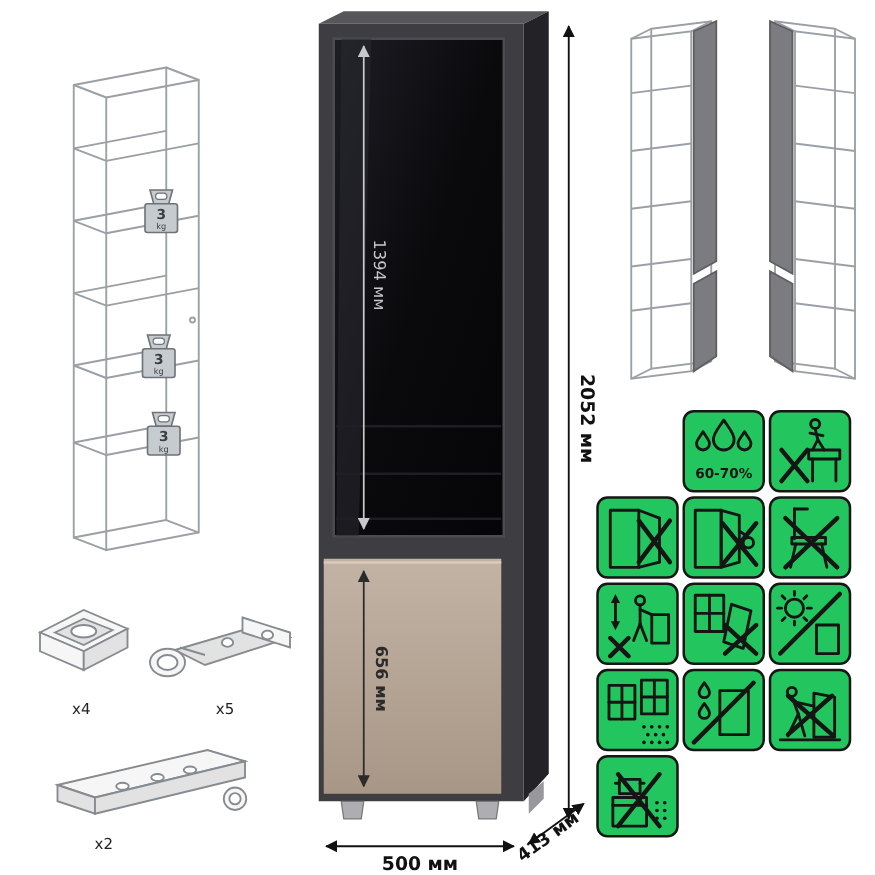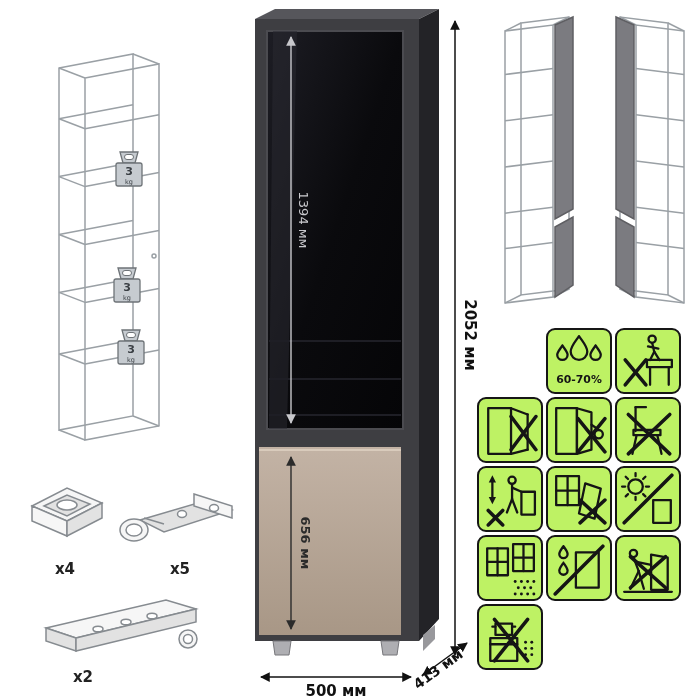--- a/index.html
+++ b/index.html
@@ -1,23 +1,23 @@
 <!DOCTYPE html>
 <html><head>
 <meta charset="utf-8">
 <style>
   html,body{margin:0;padding:0;background:#fff;}
   .canvas{position:relative;width:700px;height:700px;background:#ffffff;overflow:hidden;
           font-family:"DejaVu Sans",sans-serif;color:#111;}
   .abs{position:absolute;}
-  .hw-label{position:absolute;font-size:15px;font-weight:bold;color:#222;text-align:center;}
+  .hw-label{position:absolute;font-size:12px;font-weight:normal;color:#222;text-align:center;}
   .icon-grid{position:absolute;left:477px;top:328px;display:grid;
              grid-template-columns:repeat(3,66px);grid-auto-rows:66px;gap:3px;}
   .cell{box-sizing:border-box;width:66px;height:66px;border:2.5px solid #161616;border-radius:9px;
-        background:#bef264;display:flex;align-items:center;justify-content:center;}
+        background:#22c55e;display:flex;align-items:center;justify-content:center;}
   .cell.spacer{border:none;background:transparent;}
   .pic *{stroke:#151515;stroke-width:2.2;fill:none;stroke-linecap:round;stroke-linejoin:round;}
   .pic .fl{fill:#151515;stroke:none;}
   .pic .x{stroke-width:3.4;}
   .pic text{fill:#151515;stroke:none;font-weight:bold;font-family:"DejaVu Sans",sans-serif;}
   .wf *{stroke:#9aa0a5;stroke-width:1.5;fill:none;}
   .wf .door{fill:#7b7b80;stroke:#5f5f63;}
   .wf .wtxt{stroke:none;fill:#3a3f44;font-family:"DejaVu Sans",sans-serif;}
   .wf .wbody{fill:#c6cbd0;stroke:#6e7377;stroke-width:1.3;}
   .wf .wslot{fill:#ffffff;stroke:#6e7377;stroke-width:1;}

